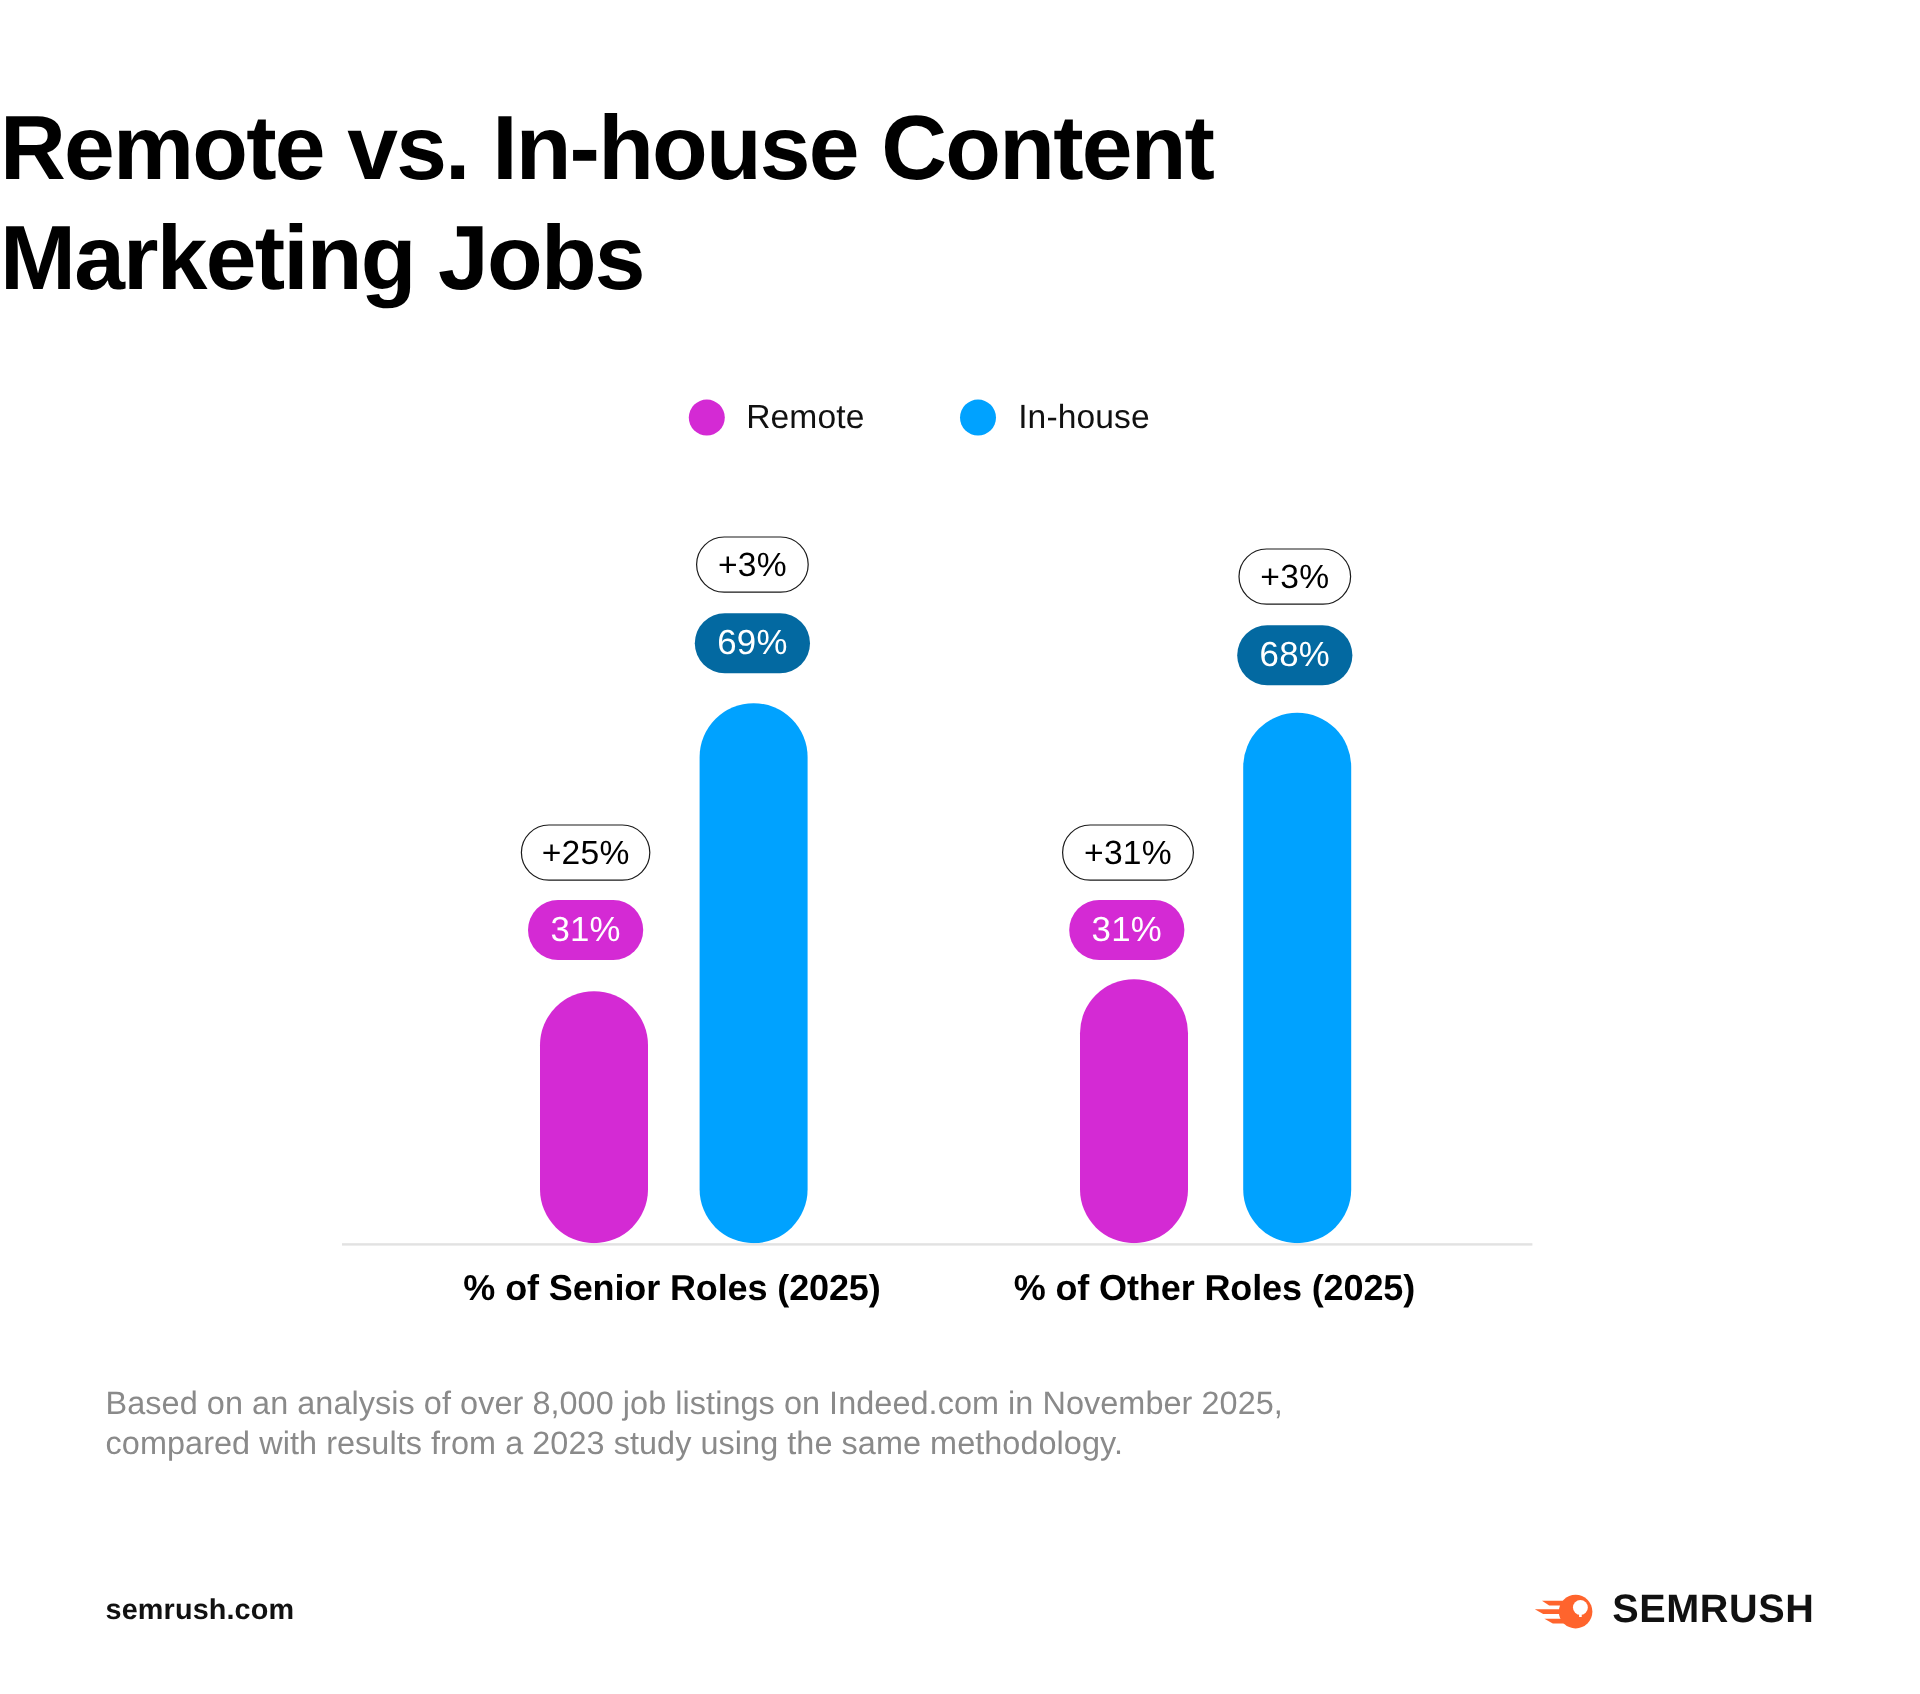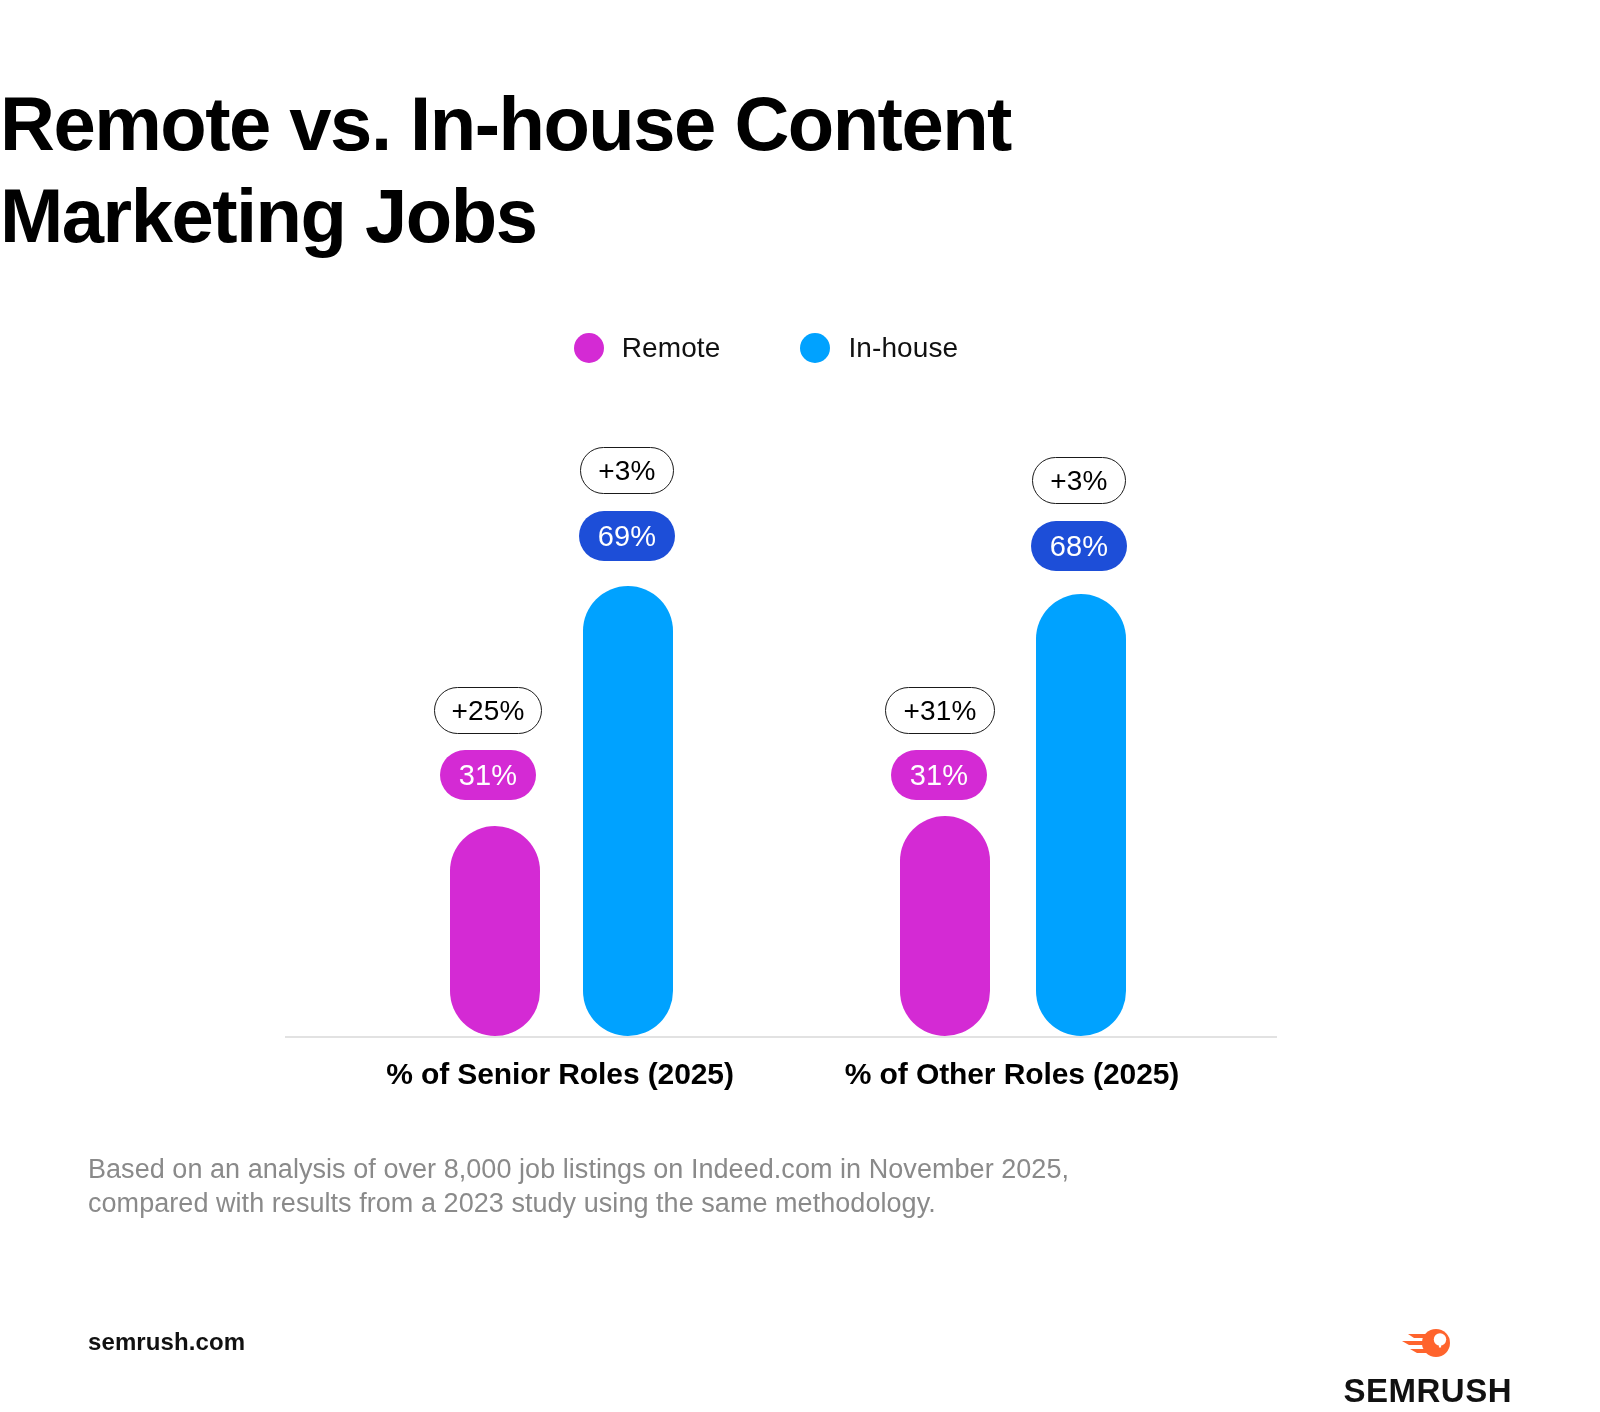--- a/index.html
+++ b/index.html
@@ -109,21 +109,21 @@
     align-items: center;
     justify-content: center;
     border-radius: 25px;
     font-size: 29px;
     font-weight: 400;
     color: #ffffff;
     letter-spacing: 0.2px;
     box-sizing: border-box;
   }
   .value-pill.remote { background: #d42ad4; width: 96px; }
-  .value-pill.inhouse { background: #1d4ed8; width: 96px; }
+  .value-pill.inhouse { background: #0369a1; width: 96px; }
 
   
   .change-pill {
     position: absolute;
     height: 47px;
     display: flex;
     align-items: center;
     justify-content: center;
     border: 1.8px solid #1a1a1a;
     border-radius: 26px;
@@ -168,21 +168,20 @@
     letter-spacing: 0.1px;
     font-weight: bold;
   }
   .footer-logo {
     position: absolute;
     right: 88px;
     top: 1322px;
     display: flex;
     align-items: center;
     gap: 12px;
-    flex-direction: column;
   }
   .footer-logo .mark { display: block; }
   .footer-logo .wordmark {
     font-size: 33px;
     font-weight: 700;
     letter-spacing: 0.5px;
     color: #111111;
   }
 </style>
 </head>

